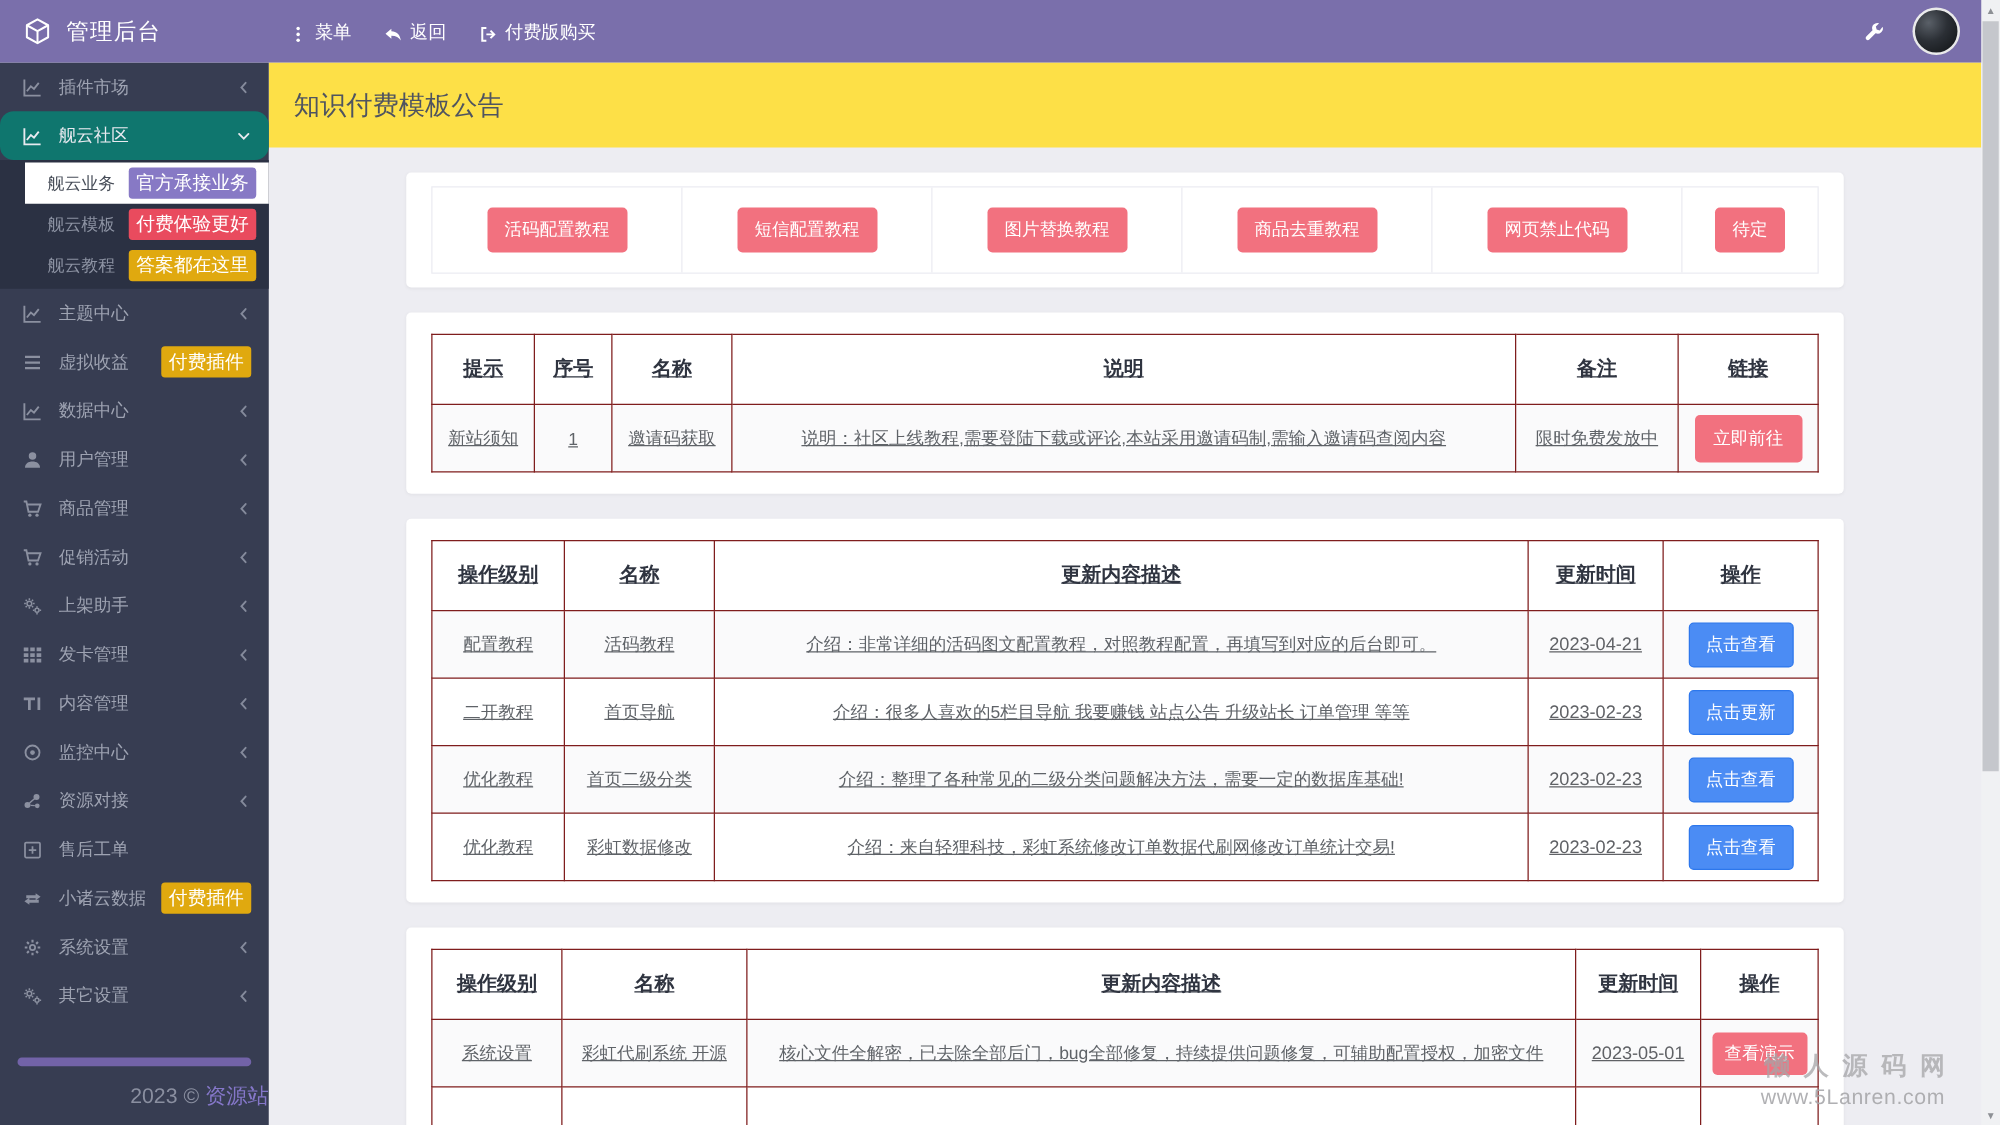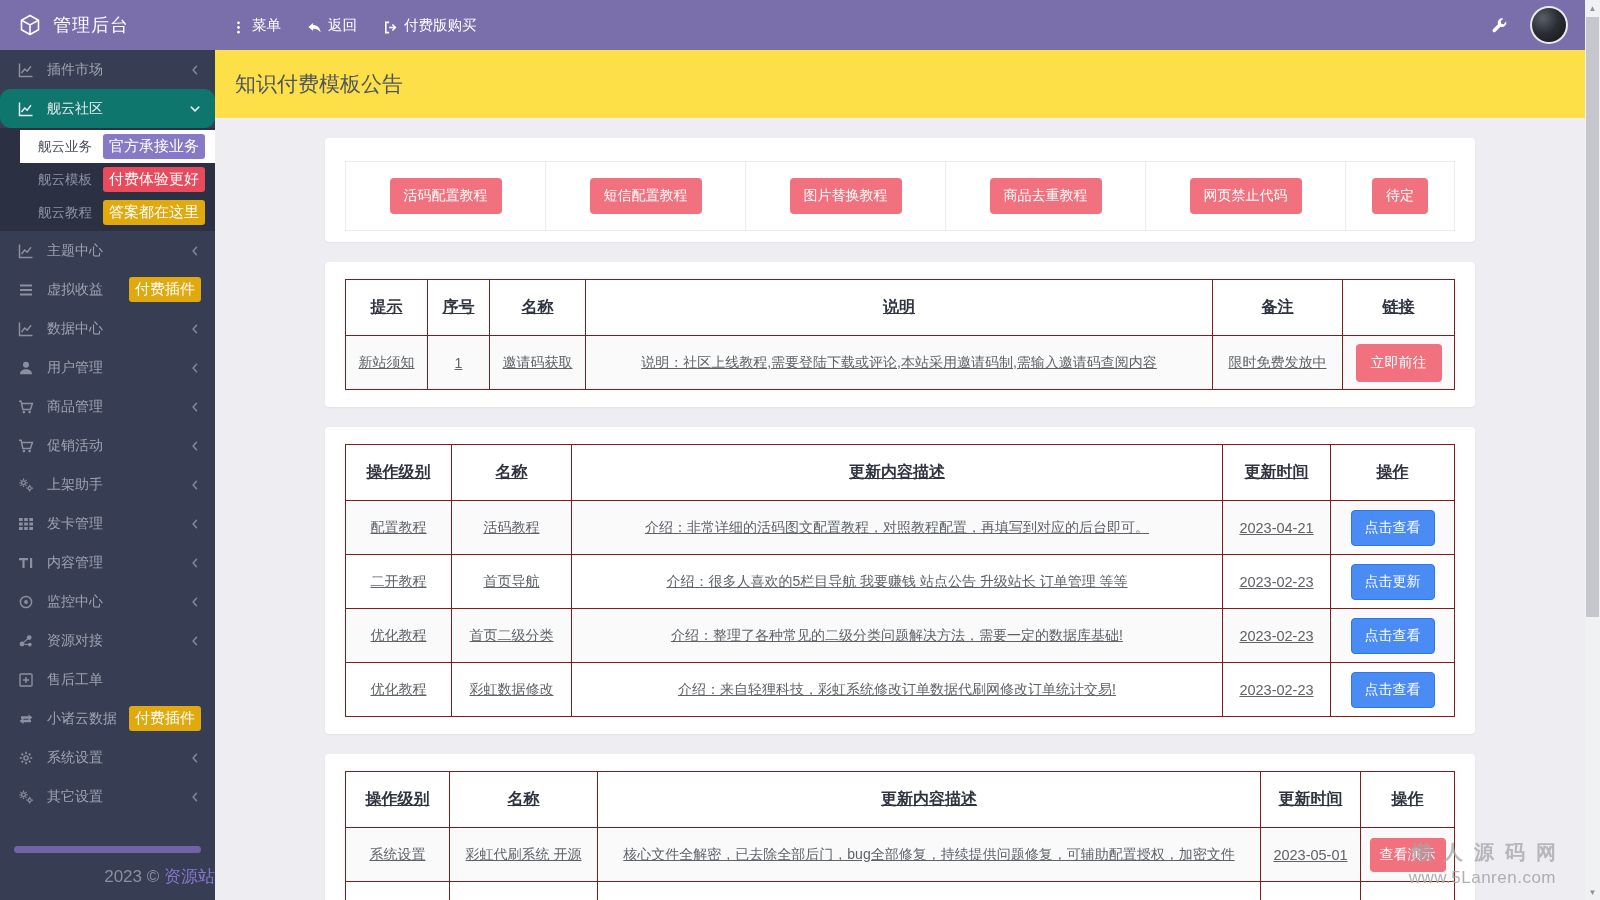--- a/index.html
+++ b/index.html
@@ -71,21 +71,21 @@
   
   .main { position: absolute; top: 50px; left: 215px; width: 1370px; height: 850px; }
   .page-head { height: 68px; background: #fde047; display: flex; align-items: center; padding-left: 20px; }
   .page-head h1 { font-size: 21px; font-weight: 400; color: #4f5460; }
   .content { padding: 20px 110px 0 110px; }
   .card {
     background: #fff; border-radius: 4px; box-shadow: 0 1px 3px rgba(0,0,0,.05);
     padding: 17px 20px; margin-bottom: 20px;
   }
   
-  .qrow { display: flex; border: 1px solid #ebecf2; height: 70px; margin-top: 12px; }
+  .qrow { display: flex; border: 1px solid #ebecf2; height: 70px; }
   .qcell { flex: 1; border-right: 1px solid #ebecf2; display: flex; align-items: center; justify-content: center; }
   .qcell:last-child { border-right: none; flex: 0 0 108px; }
   .btn-pink {
     background: #f2717f; color: #fff; border: none; border-radius: 4px;
     font-size: 14px; padding: 9px 14px; cursor: pointer;
     font-family: inherit;
   }
   .btn-blue {
     background: #4b8cf4; color: #fff; border: 1px solid #2d77ec; border-radius: 4px;
     font-size: 14px; padding: 8px 13px; cursor: pointer; font-family: inherit;

